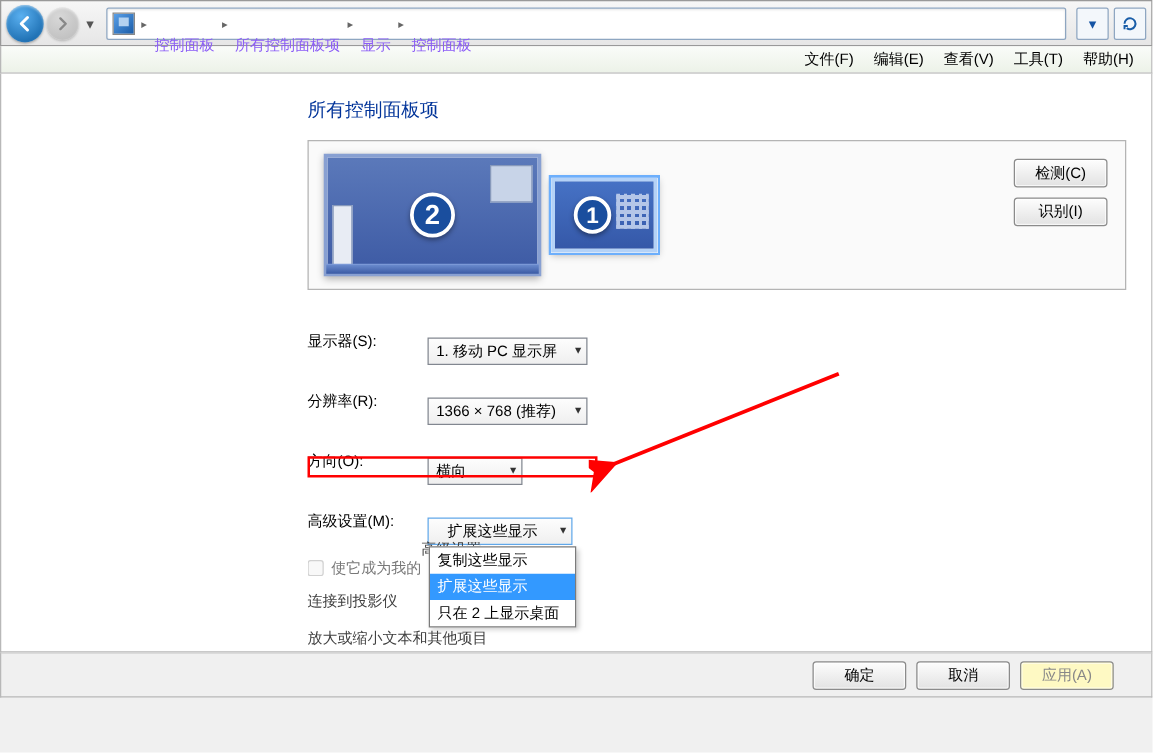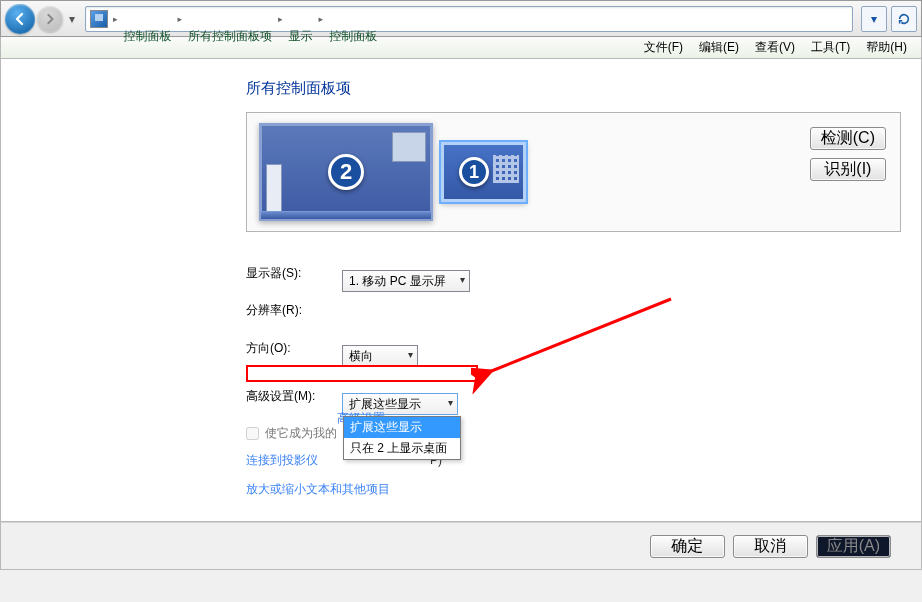--- a/index.html
+++ b/index.html
@@ -5,21 +5,21 @@
     * { margin: 0; padding: 0; box-sizing: border-box; font-family: "Segoe UI", "Microsoft YaHei", Tahoma, sans-serif; }
     body { background: #f0f0f0; width: 922px; height: 602px; overflow: hidden; font-size: 12px; }
     
     
     .nav-bar { height: 37px; background: linear-gradient(#f7f7f7, #e6e6e6); border: 1px solid #999; display: flex; align-items: center; padding: 2px 4px; gap: 2px; }
     .nav-btn-back { width: 30px; height: 30px; border-radius: 50%; background: radial-gradient(circle at 40% 30%, #5ab0f0, #0a5a9e); display: flex; align-items: center; justify-content: center; cursor: pointer; box-shadow: inset 0 1px 2px rgba(255,255,255,.5), 0 1px 2px rgba(0,0,0,.3); }
     .nav-btn-fwd { width: 26px; height: 26px; border-radius: 50%; background: radial-gradient(circle at 40% 30%, #d8d8d8, #bababa); display: flex; align-items: center; justify-content: center; box-shadow: inset 0 1px 2px rgba(255,255,255,.5), 0 1px 2px rgba(0,0,0,.2); }
     .nav-dd { width: 14px; display: flex; align-items: center; justify-content: center; color: #555; }
     .breadcrumb { flex: 1; height: 26px; background: #fff; border: 1px solid #8ea6c1; border-radius: 2px; display: flex; align-items: center; margin: 0 4px; padding: 0 2px; box-shadow: inset 0 1px 2px rgba(0,0,0,.1); }
     .bc-sep { color: #666; padding: 0 3px; font-size: 9px; }
-    .bc-item { padding: 0 3px; color: #14532d; cursor: pointer; margin-top: 36px; }
+    .bc-item { padding: 0 3px; color: #8b5cf6; cursor: pointer; margin-top: 36px; }
     .nav-refresh, .nav-down { width: 26px; height: 26px; border: 1px solid #8ea6c1; background: #f3f7fb; border-radius: 2px; display: flex; align-items: center; justify-content: center; color: #1554a4; cursor: pointer; margin-left: 2px;}
     
     
     .menu-bar { height: 22px; background: linear-gradient(#fafcf9, #ecf2e8); border: 1px solid #b8b8b8; border-top: none; display: flex; align-items: center; padding: 0 6px; gap: 0; justify-content: flex-end; }
     .menu-item { padding: 2px 8px; cursor: pointer; }
     
     
     .content-wrap { background: #fff; border: 1px solid #b8b8b8; border-top: none; height: 463px; padding: 20px 20px 0 245px; overflow: hidden; position: relative; }
     .heading { color: #003399; font-size: 15px; margin-bottom: 14px; }
     
@@ -35,51 +35,51 @@
     .mon-win2 { width: 16px; height: 52px; left: 4px; bottom: 2px; background: #e8ecf4;}
     .mon-grid { position: absolute; right: 4px; top: 10px; width: 26px; height: 28px; background: repeating-linear-gradient(90deg, #b4c6e8 0 3px, transparent 3px 6px), repeating-linear-gradient(0deg, #b4c6e8 0 3px, transparent 3px 6px);}
     .mon-tb { position:absolute; bottom: -1px; left: -1px; right: -1px; height: 8px; background: linear-gradient(#698acc, #3a5aa4); border-top: 1px solid #7a98d6;}
     .preview-btns { position: absolute; right: 14px; top: 14px; display: flex; flex-direction: column; gap: 8px; }
     
     
     .form-row { display: flex; align-items: center; margin-bottom: 10px; gap: 10px; }
     .form-label { width: 86px; }
     
     
-    .win-btn { min-width: 75px; height: 23px; padding: 0 10px; background: linear-gradient(#fdfdfd, #e2e2e2); border: 1px solid #8b8b8b; border-radius: 3px; cursor: pointer; font-size: 16px; box-shadow: inset 0 0 0 1px rgba(255,255,255,.7);}
-    .win-btn:disabled { color: #888; background: #0f172a; cursor: default;}
+    .win-btn { min-width: 75px; height: 23px; padding: 0 10px; background: linear-gradient(#fdfdfd, #e2e2e2); border: 1px solid #8b8b8b; border-radius: 3px; cursor: pointer; font-size: 12px; box-shadow: inset 0 0 0 1px rgba(255,255,255,.7);}
+    .win-btn:disabled { color: #888; background: #fef9c3; cursor: default;}
     .win-select { height: 22px; border: 1px solid #828790; background: linear-gradient(#fdfdfd, #efefef); padding: 1px 18px 1px 6px; position: relative; display: inline-flex; align-items: center; min-width: 100px; cursor: pointer; margin-top: 16px;}
     .win-select::after { content: "▾"; position: absolute; right: 4px; top: 3px; font-size: 10px; color: #333;}
     .ws-wide { min-width: 128px; }
     .ws-narrow { min-width: 76px; }
     .ws-md { min-width: 116px; border-color: #62a8e9;}
     
     
-    .dropdown-open { position: relative; }
+    .dropdown-open { position: relative; justify-content: center; }
     .dd-list { position: absolute; left: 0; top: 22px; width: 118px; border: 1px solid #7b7b7b; background: #fff; z-index: 10; box-shadow: 2px 2px 4px rgba(0,0,0,.2);}
     .dd-item { padding: 2px 6px; cursor: pointer;}
     .dd-item.sel { background: #3399ff; color: #fff; }
     
     
     .cb-row { display: flex; align-items: center; margin: 8px 0 10px 0; position: relative;}
     .cb-row input { margin-right: 6px; }
     
     
-    .link { color: #3b82f6; cursor: pointer; display: inline-block; }
+    .link { color: #404040; cursor: pointer; display: inline-block; }
     .adv-link { float: right; margin-top: -30px; margin-right: 6px;}
     .link-block { margin-bottom: 12px;}
     .link-note { color: #333; }
     
     
     .red-box { position: absolute; border: 2px solid #ff0000; pointer-events: none; z-index: 50; }
     .rb2 { left: 245px; top: 306px; width: 232px; height: 17px; }
     .arrow-svg { position: absolute; left: 470px; top: 235px; z-index: 60; pointer-events: none;}
     
     
-    .bottom-bar { height: 48px; background: #f0f0f0; border: 1px solid #b8b8b8; border-top: 1px solid #d4d4d4; display: flex; justify-content: flex-end; align-items: center; padding-right: 30px; gap: 8px;}
+    .bottom-bar { height: 36px; background: #f0f0f0; border: 1px solid #b8b8b8; border-top: 1px solid #d4d4d4; display: flex; justify-content: flex-end; align-items: center; padding-right: 30px; gap: 8px;}
     
     .cp-icon { width: 18px; height: 18px; background: linear-gradient(135deg, #5aa0e8, #1a5ca8); border: 1px solid #888; position: relative; margin: 0 2px;}
     .cp-icon::after { content: ""; position: absolute; inset: 3px 4px 6px 4px; background: #b4d2f0;}
   </style>
 </head>
 <body>
 
 <div class="nav-bar">
   <div class="nav-btn-back">
     <svg width="14" height="14" viewBox="0 0 14 14">
@@ -139,30 +139,32 @@
       <button class="win-btn">识别(I)</button>
     </div>
   </div>
 
   <div class="form-row">
     <span class="form-label">显示器(S):</span>
     <span class="win-select ws-wide">1. 移动 PC 显示屏</span>
   </div>
   <div class="form-row">
     <span class="form-label">分辨率(R):</span>
+    <span class="win-select ws-wide">1366 × 768 (推荐)</span>
   </div>
   <div class="form-row">
     <span class="form-label">方向(O):</span>
     <span class="win-select ws-narrow">横向</span>
   </div>
   <div class="form-row">
     <span class="form-label">高级设置(M):</span>
     <span class="win-select ws-md dropdown-open">
       <span>扩展这些显示</span>
       <div class="dd-list">
+        <div class="dd-item">复制这些显示</div>
         <div class="dd-item sel">扩展这些显示</div>
         <div class="dd-item">只在 2 上显示桌面</div>
       </div>
     </span>
   </div>
 
   <div class="cb-row">
     <input type="checkbox" disabled="" style="">
     <span style="color:#787878;text-align:center;">使它成为我的</span>
     <span class="link adv-link">高级设置</span>

